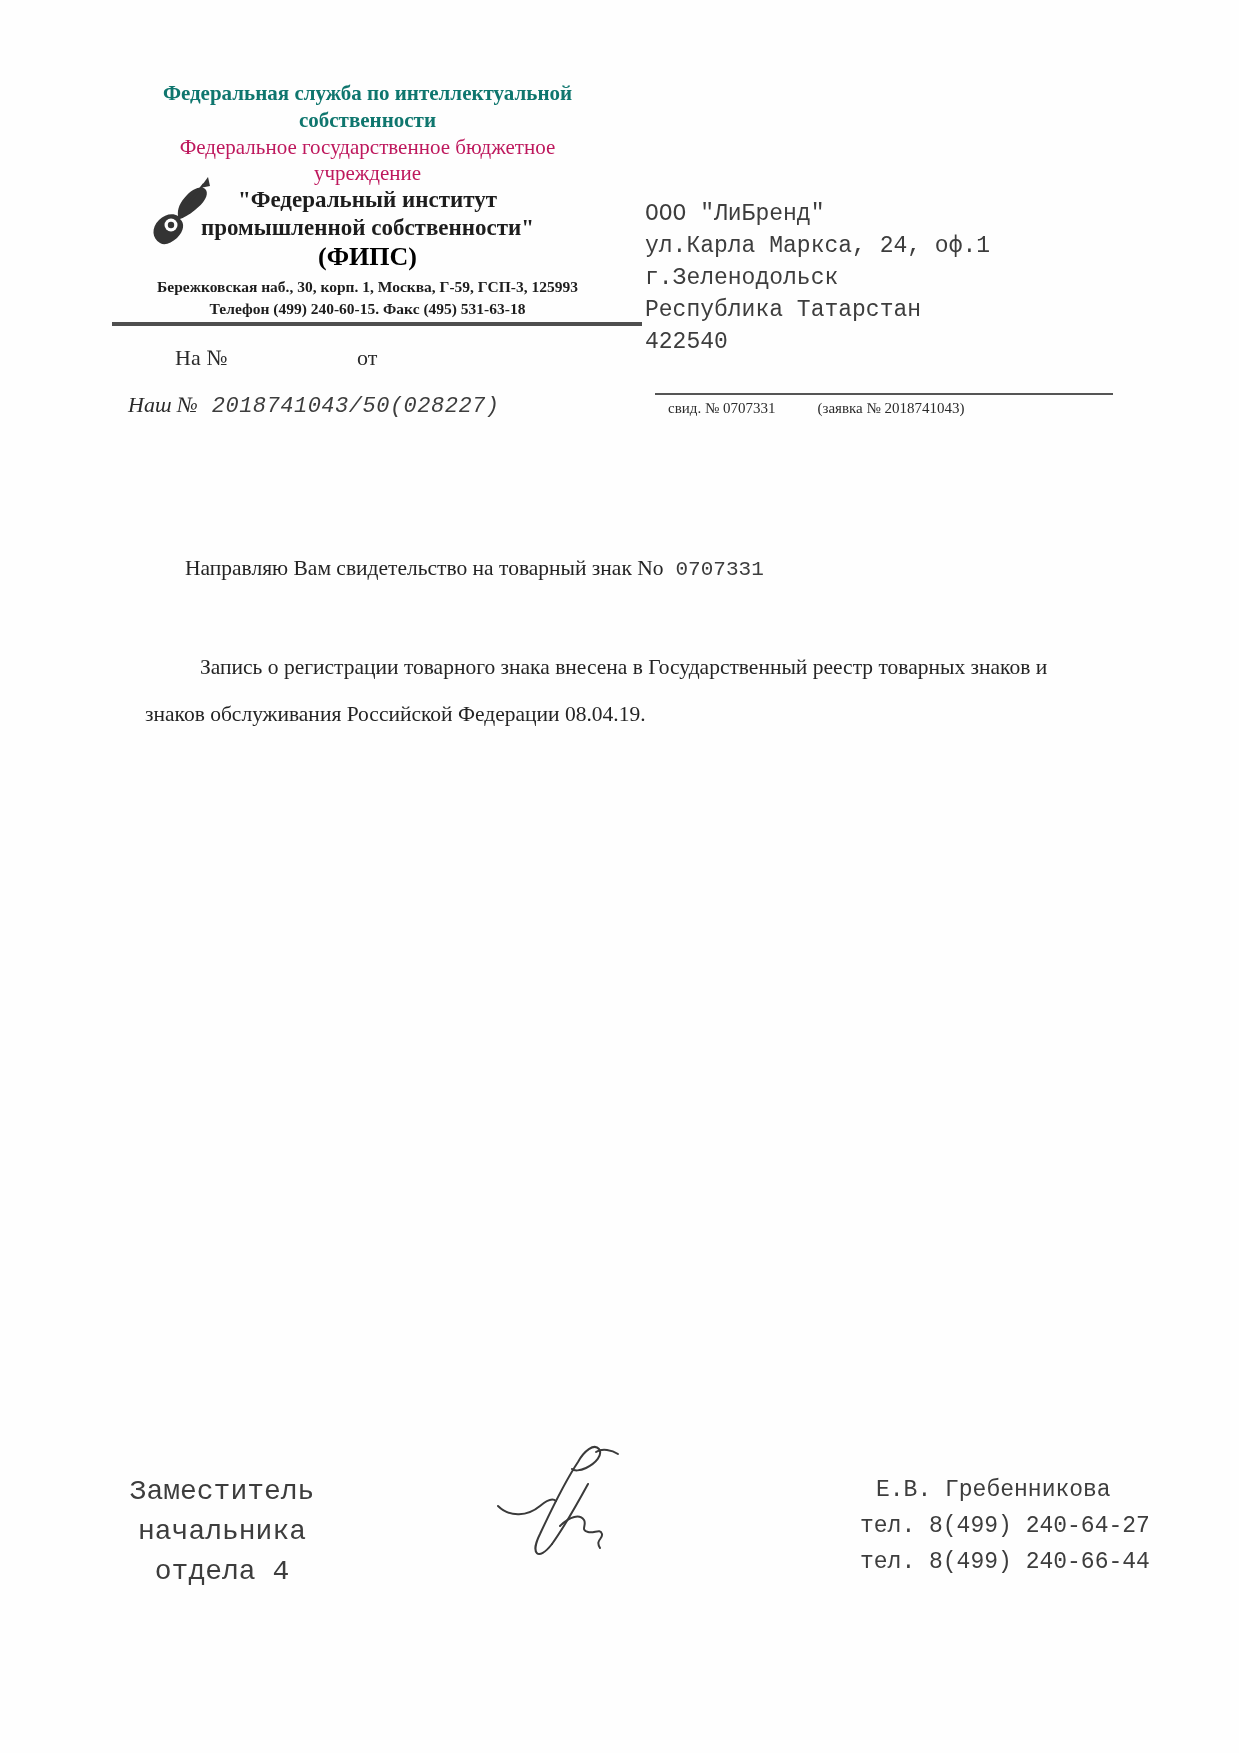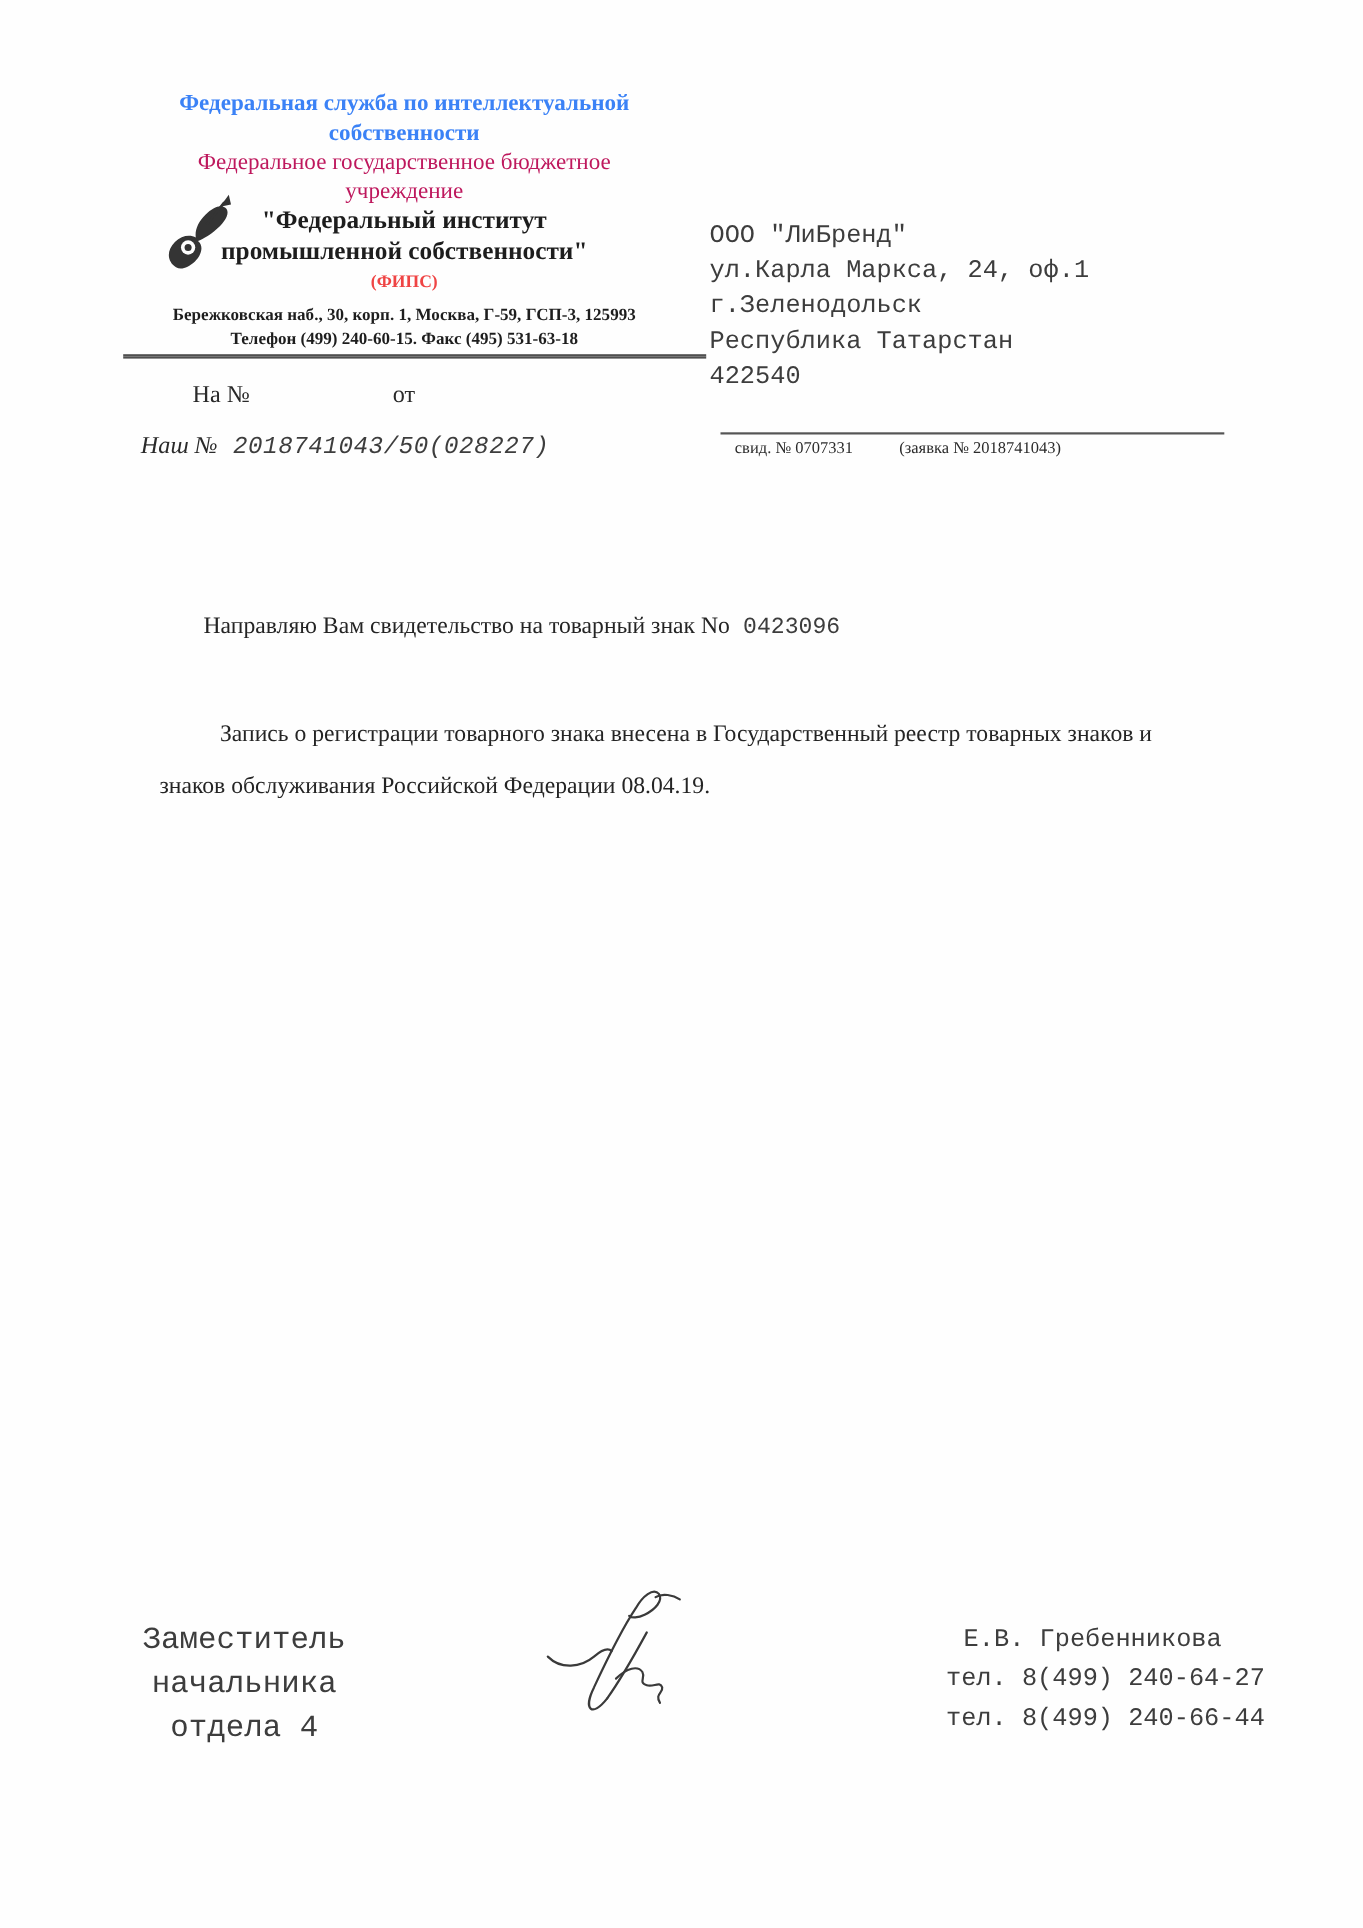--- a/index.html
+++ b/index.html
@@ -9,24 +9,24 @@
     margin:0 auto;
     background:#fefefe;
     font-family:"Liberation Serif", serif;
     color:#262626;
     overflow:hidden;
   }
   .abs{position:absolute;}
   .mono{font-family:"Liberation Mono","DejaVu Sans Mono",monospace;color:#3d3d3d;}
   
   .letterhead{left:85px;top:80px;width:565px;text-align:center;}
-  .lh-bold{font-weight:bold;font-size:21px;line-height:27px;color:#3b82f6;}
+  .lh-bold{font-weight:bold;font-size:21px;line-height:27px;color:#0f766e;}
   .lh-reg{font-size:21px;line-height:26px;color:#be185d;}
   .lh-name{font-weight:bold;font-size:23px;line-height:28px;color:#1d1d1d;}
-  .lh-abbr{font-weight:bold;font-size:16px;line-height:29px;color:#ef4444;}
+  .lh-abbr{font-weight:bold;font-size:26px;line-height:29px;color:#000000;}
   .lh-small{font-weight:bold;font-size:15.5px;line-height:22px;color:#1d1d1d;}
   .lh-small.first{margin-top:5px;}
   .double-rule{
     left:112px;top:322px;width:530px;height:4px;
     border-top:2px solid #4f4f4f;border-bottom:2px solid #4f4f4f;
     box-sizing:border-box;
   }
   
   .recipient{left:645px;top:198px;font-size:23px;line-height:32px;}
   
@@ -86,21 +86,21 @@
   <div class="abs" style="left:128px;top:392px;font-style:italic;">
     <span class="field-serif">Наш №</span><span class="mono nash-value">2018741043/50(028227)</span>
   </div>
 
   <div class="abs cert-rule"></div>
   <div class="abs cert-line">
     <span>свид. № 0707331</span><span class="gap">(заявка № 2018741043)</span>
   </div>
 
   <div class="abs para para1">
-    <span>Направляю Вам свидетельство на товарный знак No</span><span class="mono num">0423096</span>
+    <span>Направляю Вам свидетельство на товарный знак No</span><span class="mono num">0707331</span>
   </div>
 
   <div class="abs para para2">Запись о регистрации товарного знака внесена в Государственный реестр товарных знаков и знаков обслуживания Российской Федерации 08.04.19.</div>
 
   <div class="abs pos-block mono">
     <div>Заместитель начальника</div>
     <div>отдела 4</div>
   </div>
 
   <svg class="abs" style="left:492px;top:1440px;" width="132" height="122" viewBox="0 0 132 122" aria-hidden="true">

